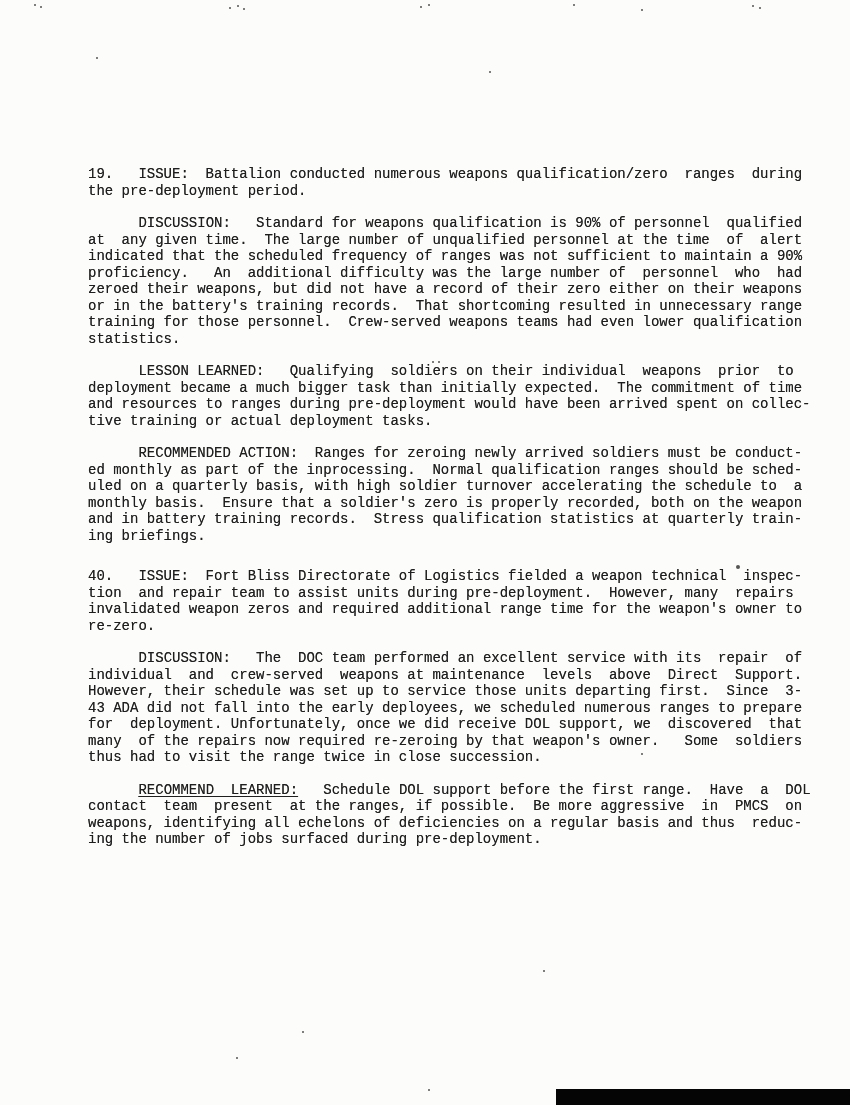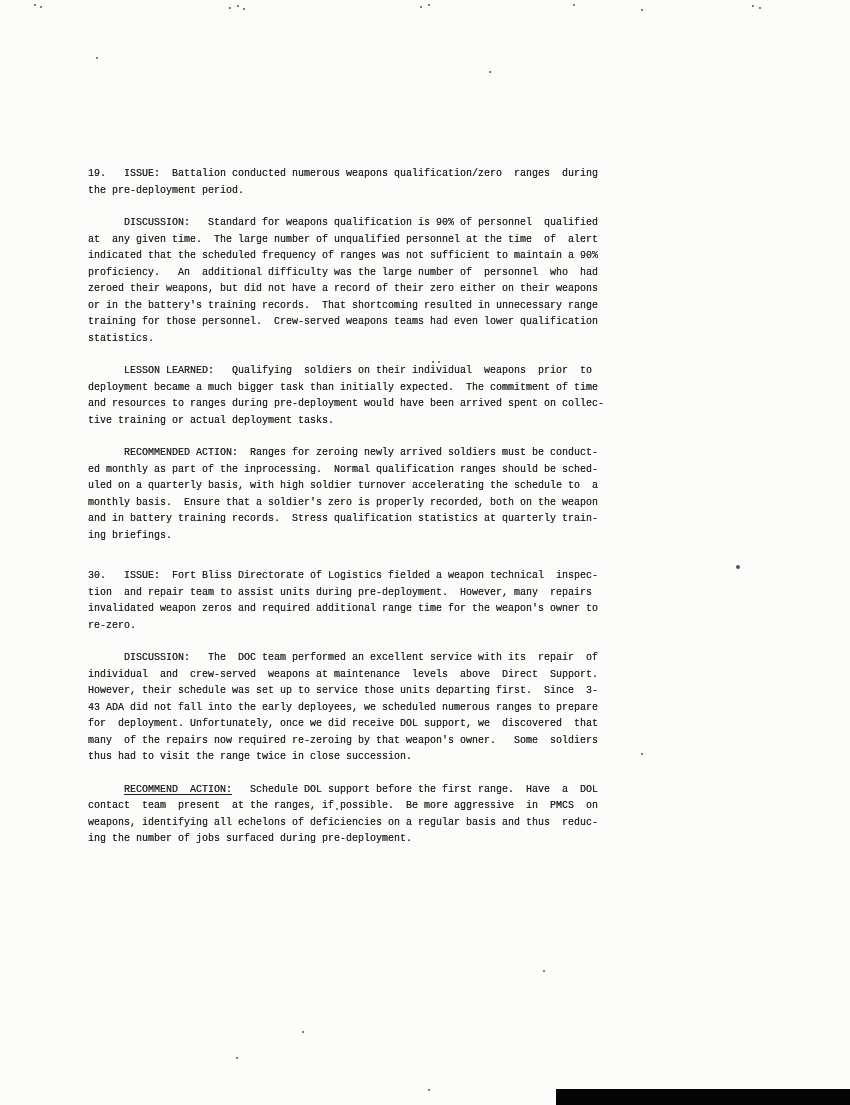--- a/index.html
+++ b/index.html
@@ -13,21 +13,21 @@
     height: 1105px;
     background: #fcfcfa;
     overflow: hidden;
     font-family: "Liberation Mono", "DejaVu Sans Mono", monospace;
   }
   .content {
     position: absolute;
     left: 88px;
     top: 166px;
     width: 734px;
-    font-size: 10px;
+    font-size: 14px;
     line-height: 16.5px;
     color: #1e1e1e;
     text-shadow: 0 0 0.5px rgba(20,20,20,0.65);
   }
   .para {
     white-space: pre-wrap;
     margin: 0 0 16px 0;
   }
   .item + .item {
     margin-top: 24px;
@@ -72,32 +72,32 @@
 and resources to ranges during pre-deployment would have been arrived spent on collec-
 tive training or actual deployment tasks.</span></div>
         <div class="para"><span class="">      RECOMMENDED ACTION:  Ranges for zeroing newly arrived soldiers must be conduct-
 ed monthly as part of the inprocessing.  Normal qualification ranges should be sched-
 uled on a quarterly basis, with high soldier turnover accelerating the schedule to  a
 monthly basis.  Ensure that a soldier's zero is properly recorded, both on the weapon
 and in battery training records.  Stress qualification statistics at quarterly train-
 ing briefings.</span></div>
       </div>
       <div class="item">
-        <div class="para"><span class="">30.   ISSUE:  Fort Bliss Directorate of Logistics fielded a weapon technical  inspec-
+        <div class="para"><span class="">40.   ISSUE:  Fort Bliss Directorate of Logistics fielded a weapon technical  inspec-
 tion  and repair team to assist units during pre-deployment.  However, many  repairs
 invalidated weapon zeros and required additional range time for the weapon's owner to
 re-zero.</span></div>
         <div class="para"><span class="">      DISCUSSION:   The  DOC team performed an excellent service with its  repair  of
 individual  and  crew-served  weapons at maintenance  levels  above  Direct  Support.
 However, their schedule was set up to service those units departing first.  Since  3-
 43 ADA did not fall into the early deployees, we scheduled numerous ranges to prepare
 for  deployment. Unfortunately, once we did receive DOL support, we  discovered  that
 many  of the repairs now required re-zeroing by that weapon's owner.   Some  soldiers
 thus had to visit the range twice in close succession.</span></div>
-        <div class="para"><span class="">      </span><span class="u">RECOMMEND  ACTION:</span><span class="">   Schedule DOL support before the first range.  Have  a  DOL
+        <div class="para"><span class="">      </span><span class="u">RECOMMEND  LEARNED:</span><span class="">   Schedule DOL support before the first range.  Have  a  DOL
 contact  team  present  at the ranges, if possible.  Be more aggressive  in  PMCS  on
 weapons, identifying all echelons of deficiencies on a regular basis and thus  reduc-
 ing the number of jobs surfaced during pre-deployment.</span></div>
       </div>
     </div>
   <div class="scan-bar"></div>
 <div class="speck" style="left: 34px; top: 4px; width: 2px; height: 2px;"></div>
     <div class="speck" style="left: 40px; top: 6px; width: 2px; height: 2px;"></div>
     <div class="speck" style="left: 229px; top: 7px; width: 2px; height: 2px;"></div>
     <div class="speck" style="left: 237px; top: 5px; width: 2px; height: 2px;"></div>

